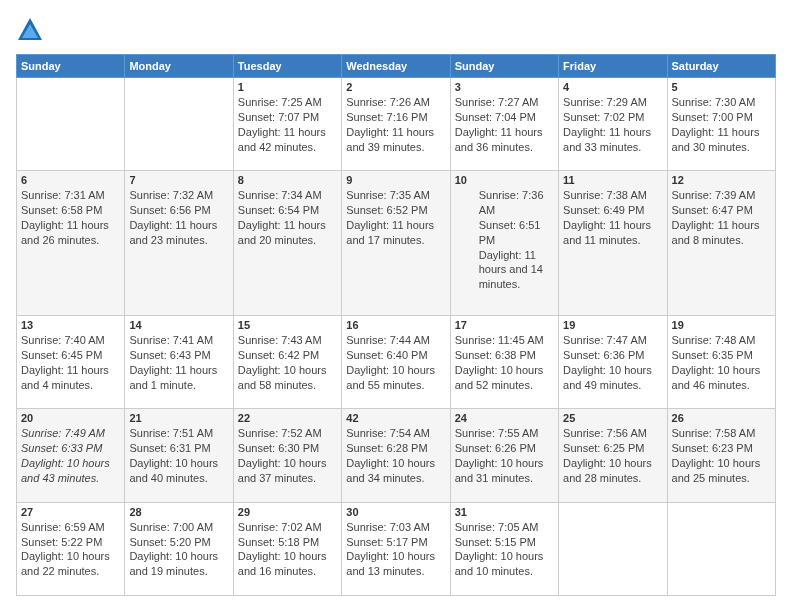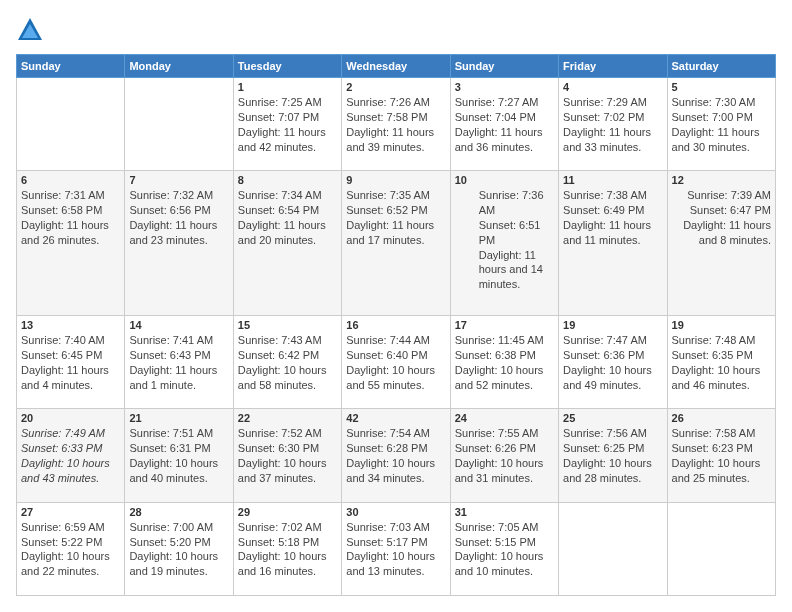--- a/index.html
+++ b/index.html
@@ -146,21 +146,21 @@
           <td class="empty-cell"></td>
           <td>
             <span class="day-num">1</span>
             <div class="day-info" style="white-space: pre-line;">Sunrise: 7:25 AM
 Sunset: 7:07 PM
 Daylight: 11 hours and 42 minutes.</div>
           </td>
           <td>
             <span class="day-num">2</span>
             <div class="day-info" style="white-space: pre-line;">Sunrise: 7:26 AM
-Sunset: 7:58 PM
+Sunset: 7:16 PM
 Daylight: 11 hours and 39 minutes.</div>
           </td>
           <td>
             <span class="day-num">3</span>
             <div class="day-info" style="white-space: pre-line;">Sunrise: 7:27 AM
 Sunset: 7:04 PM
 Daylight: 11 hours and 36 minutes.</div>
           </td>
           <td>
             <span class="day-num">4</span>
@@ -207,21 +207,21 @@
 Daylight: 11 hours and 14 minutes.</div>
           </td>
           <td>
             <span class="day-num">11</span>
             <div class="day-info" style="white-space: pre-line;">Sunrise: 7:38 AM
 Sunset: 6:49 PM
 Daylight: 11 hours and 11 minutes.</div>
           </td>
           <td>
             <span class="day-num">12</span>
-            <div class="day-info" style="white-space: pre-line; text-align: right;">Sunrise: 7:39 AM
+            <div class="day-info" style="white-space: pre-line;">Sunrise: 7:39 AM
 Sunset: 6:47 PM
 Daylight: 11 hours and 8 minutes.</div>
           </td>
         </tr>
         <tr>
           <td>
             <span class="day-num">13</span>
             <div class="day-info" style="white-space: pre-line;">Sunrise: 7:40 AM
 Sunset: 6:45 PM
 Daylight: 11 hours and 4 minutes.</div>

